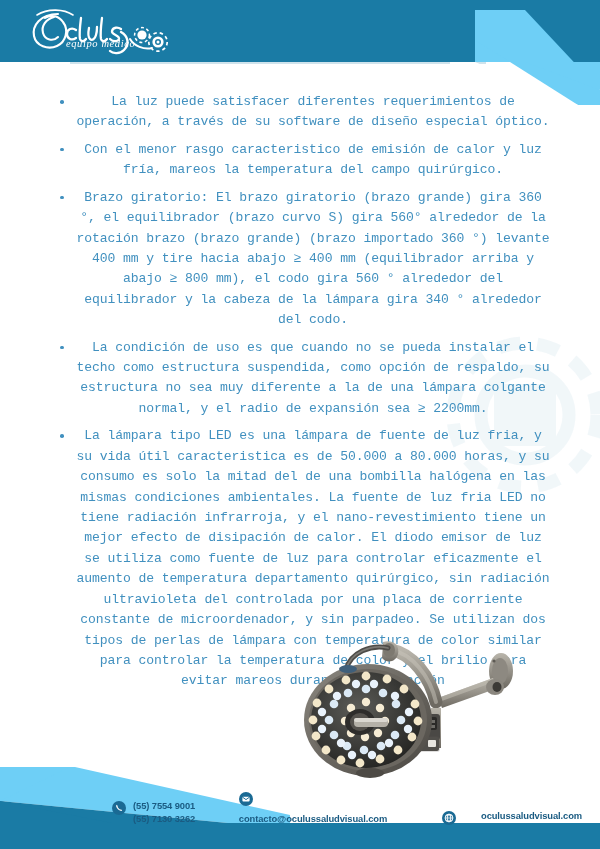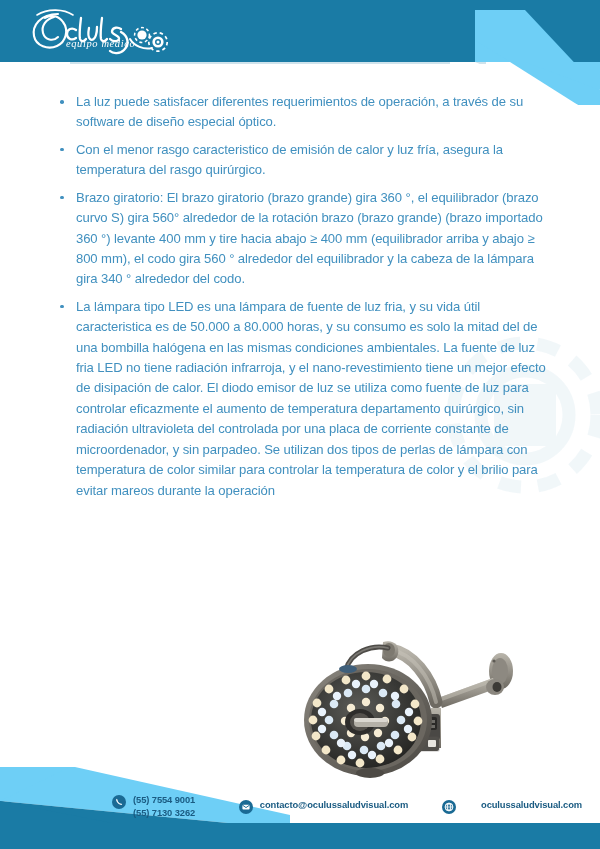--- a/index.html
+++ b/index.html
@@ -86,22 +86,22 @@
     list-style: none;
   }
   ul.bullets > li {
     position: relative;
     padding-left: 18px;
     margin-bottom: 7px;
     color: #4190bf;
     font-size: 13.1px;
     line-height: 1.56;
     letter-spacing: -0.1px;
-    text-align: left;
-    font-family: Liberation Sans, sans-serif;
+    text-align: center;
+    font-family: Liberation Mono, monospace;
   }
   ul.bullets > li::before {
     content: "";
     position: absolute;
     left: 2px; top: 8px;
     width: 3.6px; height: 3.6px;
     border-radius: 50%;
     background: #4190bf;
   }
 
@@ -121,32 +121,32 @@
     background: transparent;
   }
   .footer-bar {
     position: absolute;
     left: 0; bottom: 0;
     width: 600px; height: 26px;
     background: #1a7ba5;
   }
   .footer-items {
     position: absolute;
-    left: 112px; bottom: 30px;
+    left: 112px; bottom: 24px;
     width: 470px;
     display: flex;
-    align-items: center;
+    align-items: flex-end;
   }
   .fitem {
     display: flex;
     align-items: flex-start;
     gap: 7px;
   }
   .fitem.phone  { width: 128px; }
-  .fitem.mail   { width: 205px; }
+  .fitem.mail   { width: 205px; flex-direction: column; }
   .fitem.web    { width: 140px; gap: 25px; }
 
   .ficon {
     flex: 0 0 auto;
     width: 14px; height: 14px;
     margin-top: 1px;
   }
   .ficon svg { display: block; }
 
   .ftext {
@@ -227,22 +227,23 @@
         <circle cx="115" cy="115" r="72" stroke-dasharray="22 17"></circle>
         <circle cx="115" cy="115" r="44"></circle>
       </g>
       <rect x="84" y="84" width="62" height="62" rx="6" fill="#1a7ba5"></rect>
     </svg>
   </div>
 
   <div class="content">
     <ul class="bullets">
       <li>La luz puede satisfacer diferentes requerimientos de operación, a través de su software de diseño especial óptico.</li>
-      <li>Con el menor rasgo caracteristico de emisión de calor y luz fría, asegura la temperatura del rasgo quirúrgico.</li>
+      <li>Con el menor rasgo caracteristico de emisión de calor y luz fría, mareos la temperatura del campo quirúrgico.</li>
       <li>Brazo giratorio: El brazo giratorio (brazo grande) gira 360 °, el equilibrador (brazo curvo S) gira 560° alrededor de la rotación brazo (brazo grande) (brazo importado 360 °) levante 400 mm y tire hacia abajo ≥ 400 mm (equilibrador arriba y abajo ≥ 800 mm), el codo gira 560 ° alrededor del equilibrador y la cabeza de la lámpara gira 340 ° alrededor del codo.</li>
+      <li> La condición de uso es que cuando no se pueda instalar el techo como estructura suspendida, como opción de respaldo, su estructura no sea muy diferente a la de una lámpara colgante normal, y el radio de expansión sea ≥ 2200mm.</li>
       <li>La lámpara tipo LED es una lámpara de fuente de luz fria, y su vida útil caracteristica es de 50.000 a 80.000 horas, y su consumo es solo la mitad del de una bombilla halógena en las mismas condiciones ambientales. La fuente de luz fria LED no tiene radiación infrarroja, y el nano-revestimiento tiene un mejor efecto de disipación de calor. El diodo emisor de luz se utiliza como fuente de luz para controlar eficazmente el aumento de temperatura departamento quirúrgico, sin radiación ultravioleta del controlada por una placa de corriente constante de microordenador, y sin parpadeo. Se utilizan dos tipos de perlas de lámpara con temperatura de color similar para controlar la temperatura de color y el brilio para evitar mareos durante la operación</li>
     </ul>
   </div>
 
   <div class="product">
     <svg width="250" height="150" viewBox="0 0 250 150">
       <defs>
         <radialGradient id="headg" cx="42%" cy="38%" r="68%">
           <stop offset="0%" stop-color="#5c5c58"></stop>
           <stop offset="60%" stop-color="#3a3a37"></stop>

